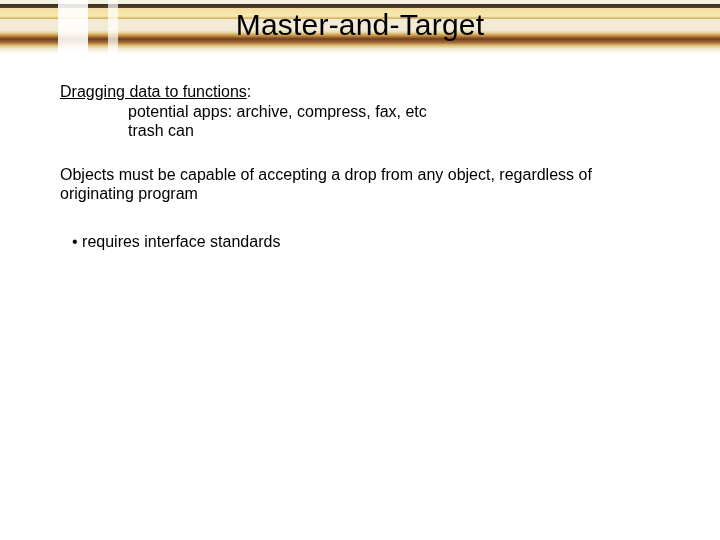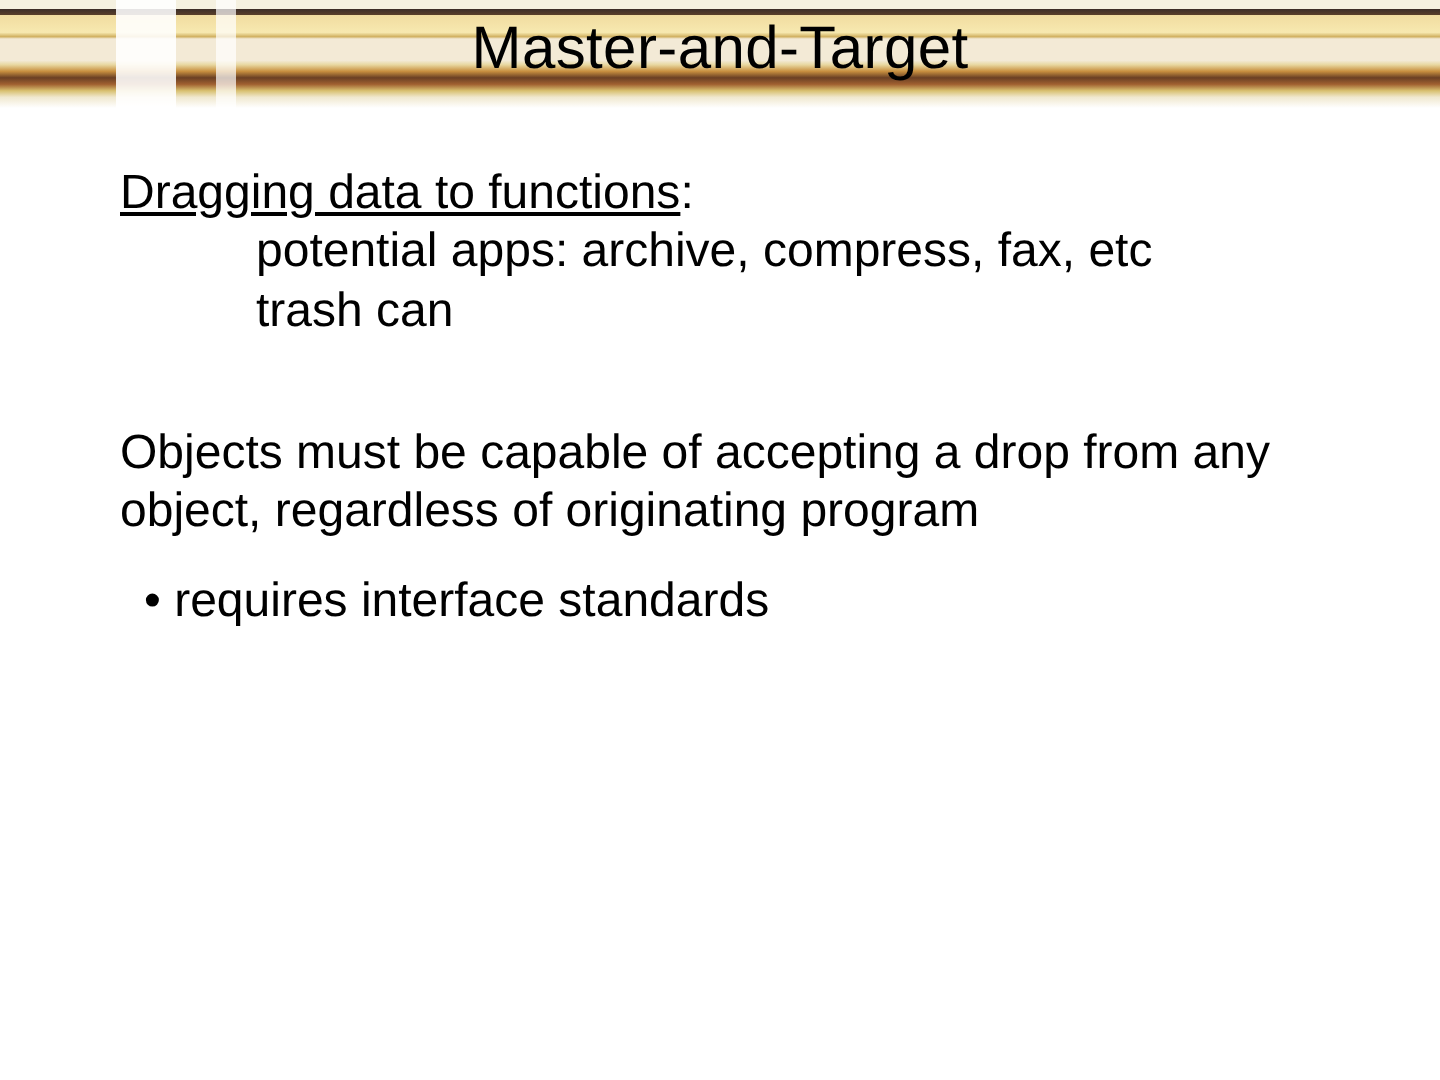--- a/index.html
+++ b/index.html
@@ -51,34 +51,34 @@
     top: 8px;
     left: 0;
     width: 100%;
     text-align: center;
     font-size: 30px;
     color: #000;
     letter-spacing: 0.2px;
   }
   .content {
     padding: 28px 52px 0 60px;
-    font-size: 24px;
+    font-size: 16px;
     line-height: 1.22;
   }
   .section-head {
     text-decoration: underline;
   }
   .indented {
     padding-left: 68px;
   }
   .block2 {
-    margin-top: 42px;
+    margin-top: 24px;
   }
   .bullets {
-    margin-top: 16px;
+    margin-top: 28px;
     padding-left: 12px;
   }
   .bullets div::before {
     content: "• ";
   }
 </style>
 </head>
 <body>
 
 <div class="banner">

